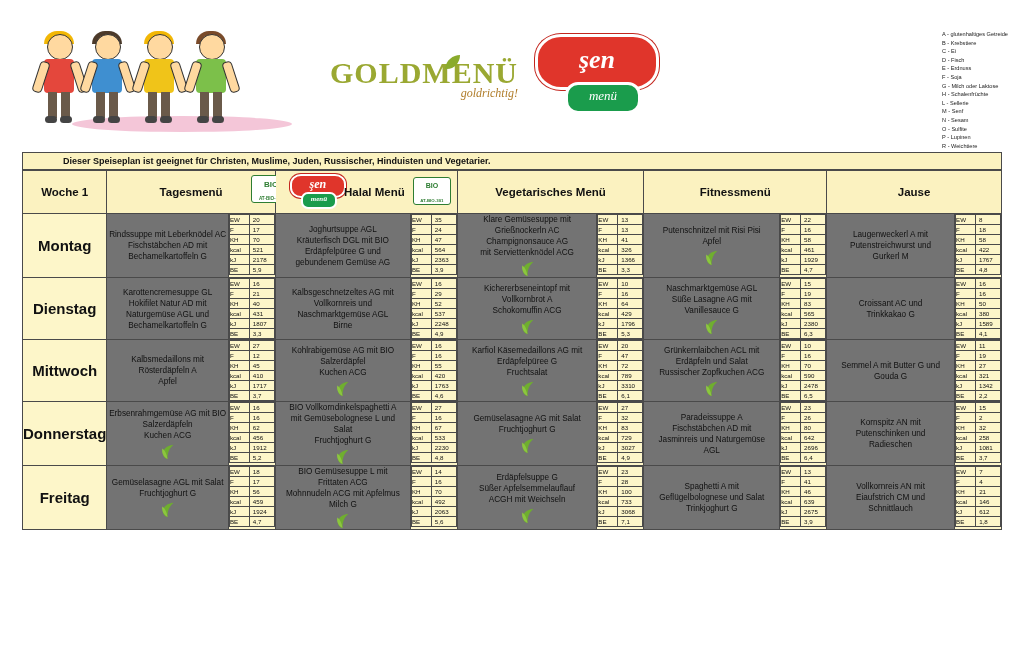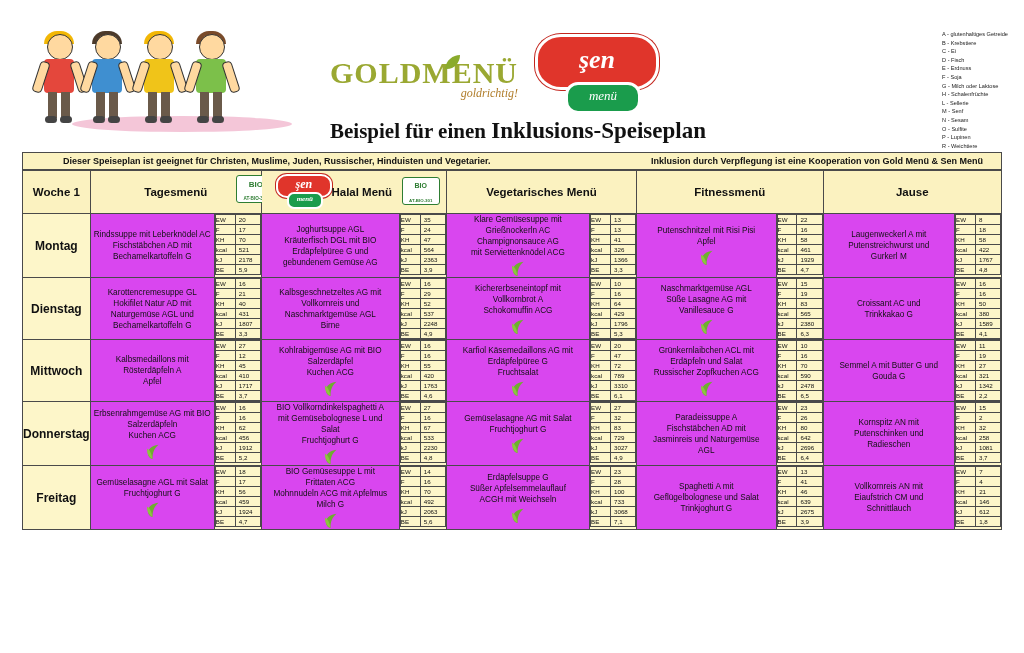--- a/index.html
+++ b/index.html
@@ -42,22 +42,22 @@
   .notice .l{position:absolute;left:40px;top:3px;font-size:9px;font-weight:bold;color:#111;}
   .notice .r{position:absolute;right:18px;top:3px;font-size:9px;font-weight:bold;color:#111;}
 
   
   table.plan{position:absolute;left:22px;top:170px;border-collapse:collapse;width:980px;background:#fdf6c9;}
   table.plan td,table.plan th{border:1px solid #4a4a4a;padding:0;}
   .hdr{background:#fbf2c0;height:42px;text-align:center;font-size:11.5px;font-weight:bold;color:#111;position:relative;}
   .c-week{width:56px;}
   .c-nut{width:46px;}
 
-  .daycell{text-align:center;font-size:12px;font-weight:bold;color:#111;background:#fdf6c9;width:56px;}
-  .dish{font-size:8.2px;line-height:11px;text-align:center;color:#111;padding:4px 4px 6px 4px;background:#d946ef;}
+  .daycell{text-align:center;font-size:15px;font-weight:bold;color:#111;background:#fdf6c9;width:56px;}
+  .dish{font-size:8.2px;line-height:11px;text-align:center;color:#111;padding:4px 4px 6px 4px;background:#737373;}
   .dish .leaf-wrap{margin-top:2px;}
 
   
   .nut{background:#fdf6c9;vertical-align:top;padding:2px 0 2px 0;}
   .nut table{border-collapse:collapse;margin:0 auto;}
   .nut td{border:none;font-size:6.2px;color:#111;padding:0 2px;line-height:9px;white-space:nowrap;}
   .nut td.k{text-align:left;width:20px;}
   .nut td.v{text-align:left;width:22px;border-left:1px solid #8a8a8a;padding-left:3px;}
 
   
@@ -138,24 +138,20 @@
         <div class="gm-sub">goldrichtig!</div>
       </div>
       <div class="sen">
         <div class="sen-badge">
           <div class="sen-text">şen</div>
         </div>
         <div class="sen-sub">menü</div>
       </div>
     </div>
 
-    <div class="title">
-      <span>Beispiel für einen</span>
-      <span class="big">Inklusions-Speiseplan</span>
-    </div>
 
     <div class="legend">
       <div>A - glutenhaltiges Getreide</div>
       <div>B - Krebstiere</div>
       <div>C - Ei</div>
       <div>D - Fisch</div>
       <div>E - Erdnuss</div>
       <div>F - Soja</div>
       <div>G - Milch oder Laktose</div>
       <div>H - Schalenfrüchte</div>
@@ -163,21 +159,20 @@
       <div>M - Senf</div>
       <div>N - Sesam</div>
       <div>O - Sulfite</div>
       <div>P - Lupinen</div>
       <div>R - Weichtiere</div>
     </div>
   </div>
 
   <div class="notice">
     <div class="l">Dieser Speiseplan ist geeignet für Christen, Muslime, Juden, Russischer, Hinduisten und Vegetarier.</div>
-    <div class="r">Inklusion durch Verpflegung ist eine Kooperation von Gold Menü &amp; Sen Menü</div>
   </div>
 
   <table class="plan">
     <tbody>
         <tr>
       <td class="hdr c-week">Woche 1</td>
       <td class="hdr" colspan="2" style="width:172px;">
         <span>Tagesmenü</span>
         <div class="hdr-logo-bio">
           <div class="bio-box">

